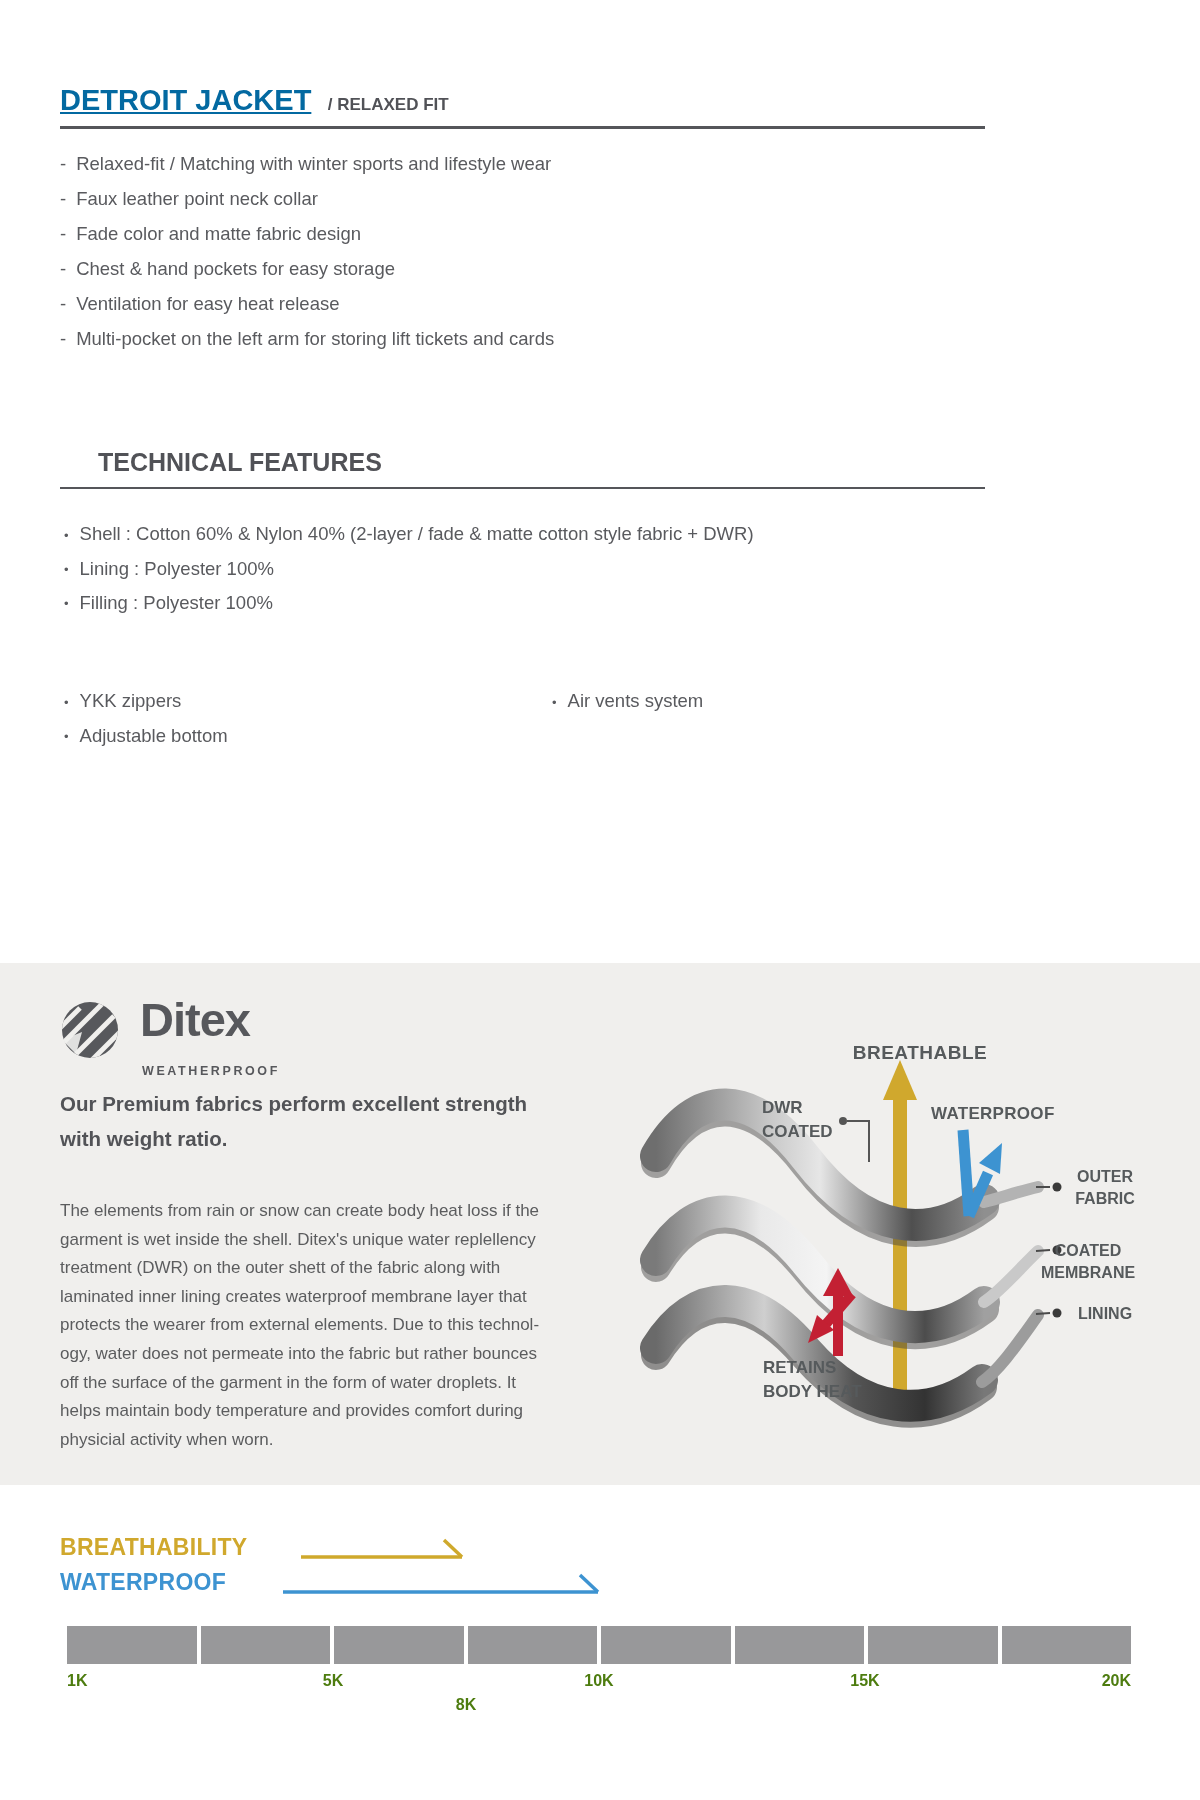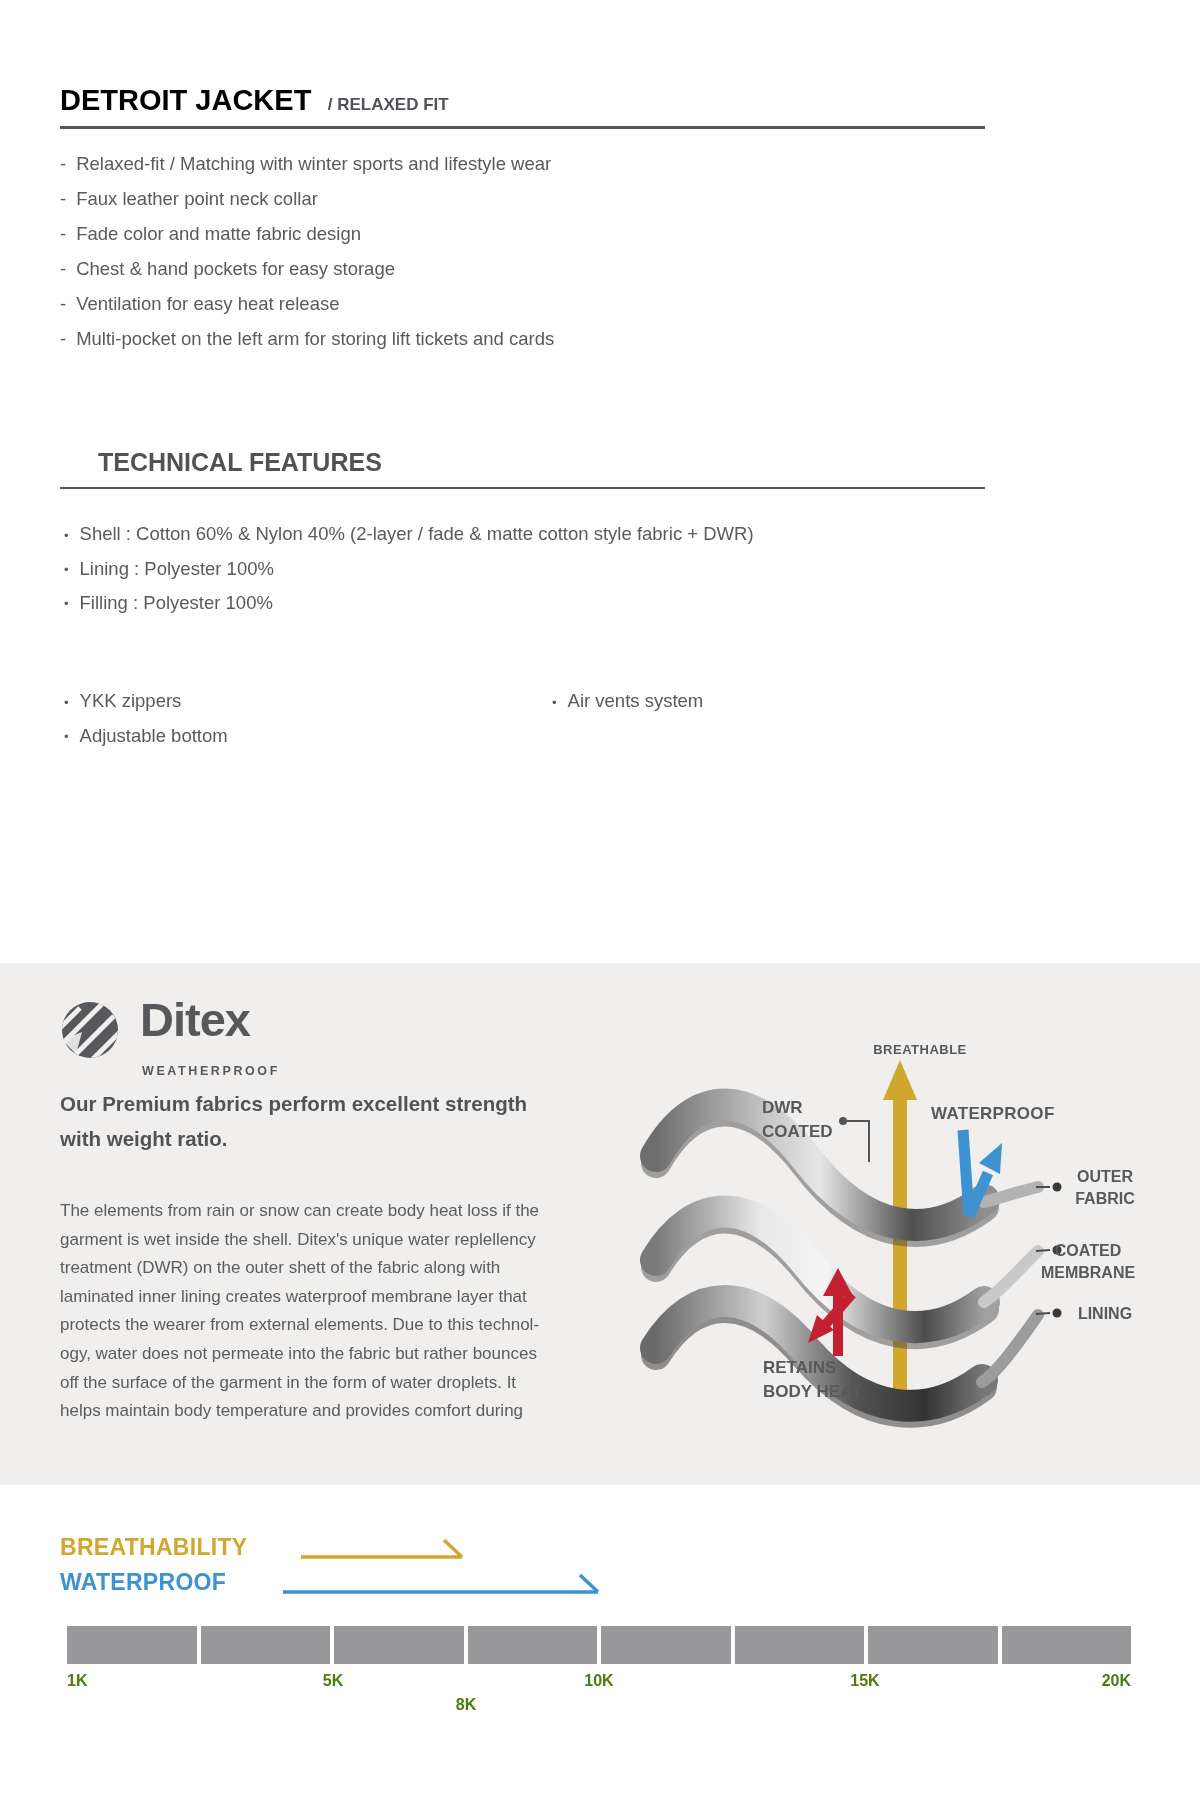--- a/index.html
+++ b/index.html
@@ -9,21 +9,21 @@
   *{box-sizing:border-box;}
   html,body{margin:0;padding:0;}
   body{
     width:1200px;height:1800px;position:relative;background:#ffffff;
     font-family:"Liberation Sans", sans-serif;color:var(--ink);overflow:hidden;
   }
   .abs{position:absolute;}
 
   
   .title-row{left:60px;top:84px;white-space:nowrap;}
-  .title-main{font-size:29px;font-weight:800;color:#000000;letter-spacing:0;}
+  .title-main{font-size:29px;font-weight:800;color:#0369a1;letter-spacing:0;text-decoration:underline;}
   .title-fit{font-size:17px;font-weight:800;color:#515257;margin-left:12px;}
   .rule{background:var(--rule);}
   .rule-1{left:60px;top:126px;width:925px;height:3px;}
   .rule-2{left:60px;top:487px;width:925px;height:2px;}
 
   
   .feature-list{left:60px;top:146px;}
   .feature-row{height:35px;font-size:18.5px;color:#595a5e;display:flex;align-items:center;}
   .dash{margin-right:10px;}
 
@@ -43,21 +43,21 @@
   .brand{left:140px;top:992px;font-size:47px;font-weight:800;color:#57585c;letter-spacing:-1px;}
   .tagline{left:142px;top:1064px;font-size:12.5px;font-weight:800;color:#57585c;letter-spacing:2.6px;}
 
   .headline{left:60px;top:1086px;width:580px;font-size:20.5px;font-weight:700;line-height:35px;color:#525357;white-space:pre-line;}
   .paragraph{left:60px;top:1197px;width:575px;font-size:17px;color:#5b5c5e;}
   .para-line{height:28.6px;line-height:28.6px;white-space:nowrap;}
 
   
   .diagram-svg{left:640px;top:1010px;width:540px;height:430px;}
   .dlabel{font-weight:600;color:var(--label);white-space:pre-line;}
-  .lbl-breathable{left:820px;top:1042px;width:200px;text-align:center;font-size:13px;letter-spacing:.5px;}
+  .lbl-breathable{left:820px;top:1042px;width:200px;text-align:center;font-size:19px;letter-spacing:.5px;}
   .lbl-dwr{left:762px;top:1096px;font-size:17px;line-height:24px;}
   .lbl-waterproof{left:931px;top:1104px;font-size:17px;letter-spacing:.3px;}
   .lbl-outer{left:1045px;top:1166px;width:120px;text-align:center;font-size:16px;line-height:22px;}
   .lbl-membrane{left:1033px;top:1240px;width:110px;text-align:center;font-size:16px;line-height:22px;}
   .lbl-lining{left:1045px;top:1305px;width:120px;text-align:center;font-size:16px;}
   .lbl-retains{left:763px;top:1356px;font-size:17px;line-height:24px;}
 
   .stroke-blue{stroke:var(--blue);}
   .fill-blue{fill:var(--blue);}
   .stroke-red{stroke:var(--red);}
@@ -175,20 +175,21 @@
 
 <div class="abs paragraph">
   <div class="para-line">The elements from rain or snow can create body heat loss if the</div>
   <div class="para-line">garment is wet inside the shell. Ditex's unique water replellency</div>
   <div class="para-line">treatment (DWR)  on the outer shett of the fabric along with</div>
   <div class="para-line">laminated inner lining creates waterproof membrane layer that</div>
   <div class="para-line">protects the wearer from external elements. Due to this technol-</div>
   <div class="para-line">ogy, water does not permeate into the fabric but rather bounces</div>
   <div class="para-line">off the surface of the garment in the form of water droplets. It</div>
   <div class="para-line">helps maintain body temperature and provides comfort during</div>
+  <div class="para-line">physicial activity when worn.</div>
 </div>
 
 <svg class="abs diagram-svg" viewBox="0 0 540 430">
   <defs>
     <linearGradient id="gradA" x1="16" y1="0" x2="344" y2="0" gradientUnits="userSpaceOnUse">
       <stop offset="0" stop-color="#6e6e6e"></stop>
         <stop offset="0.35" stop-color="#c9c9c9"></stop>
       <stop offset="0.5" stop-color="#e6e6e6"></stop>
         <stop offset="0.78" stop-color="#4f4f4f"></stop>
       <stop offset="1" stop-color="#8f8f8f"></stop>

